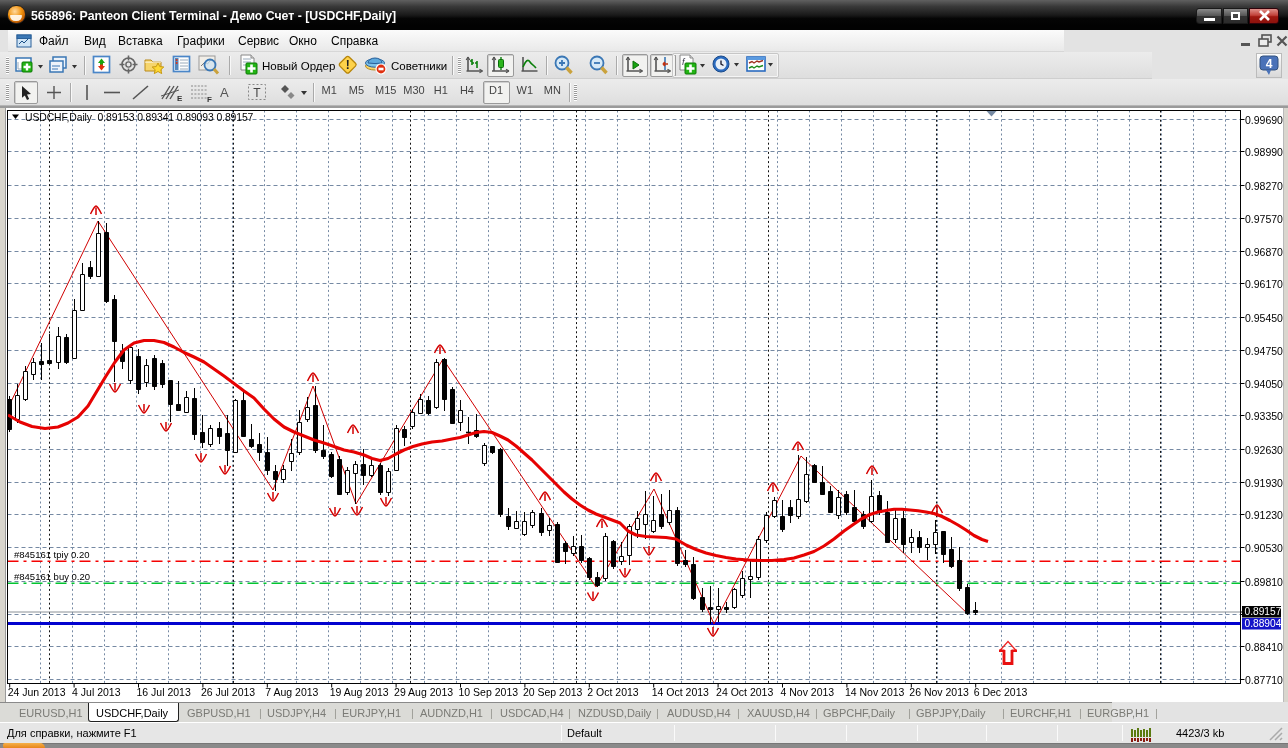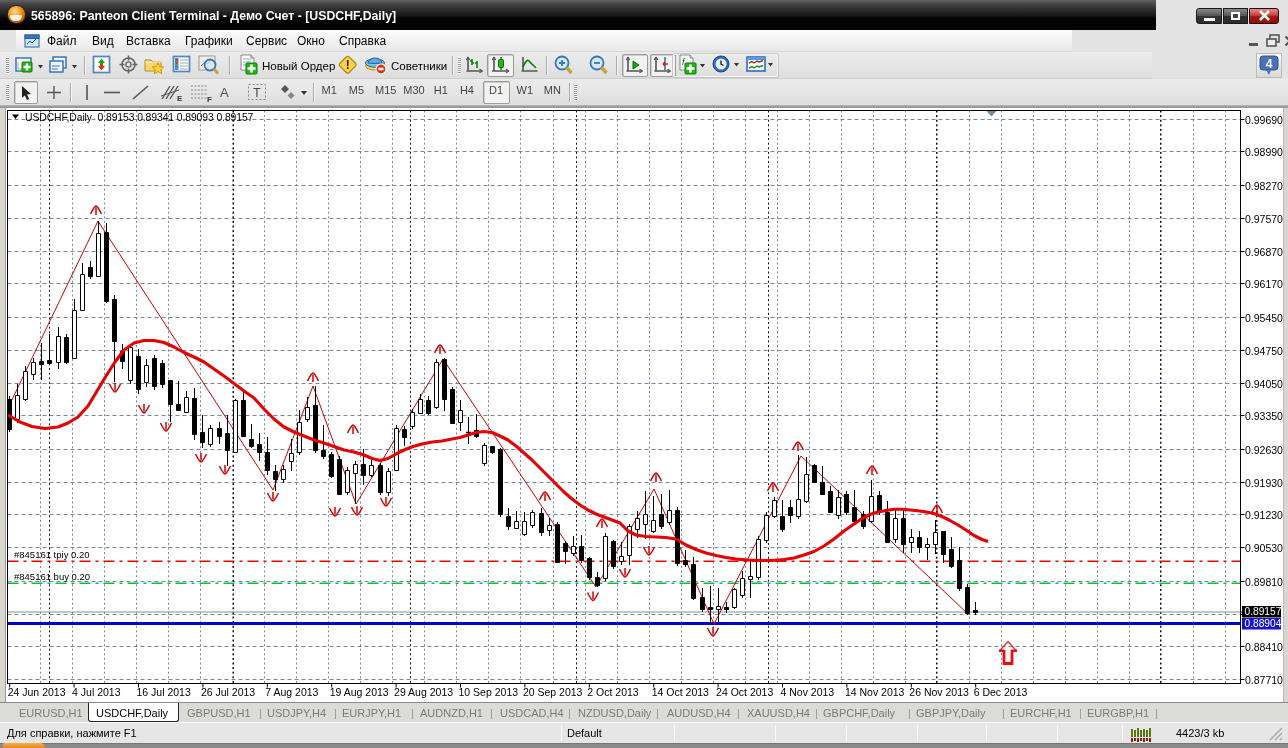--- a/index.html
+++ b/index.html
@@ -4,38 +4,38 @@
 body{width:1288px;height:748px;opacity:0.999;font-family:"Liberation Sans",sans-serif;overflow:hidden;position:relative;background:#e3e3e3}
 .abs{position:absolute}
 .tbtn{position:absolute;top:3px;width:22px;height:21px}
 .sep{position:absolute;top:4px;width:2px;height:19px;border-left:1px solid #aaa;border-right:1px solid #f8f8f8}
 .grip{position:absolute;top:5px;width:3px;height:17px;background:repeating-linear-gradient(#fff 0 1px,#999 1px 2px)}
 .press{background:#f2f2f0;border:1px solid #9a9a9a;box-shadow:inset 1px 1px 0 #cfcfcf;border-radius:2px}
 svg{position:absolute;opacity:.998}
 .abs{opacity:.999}
 </style></head><body>
 
-<div class="abs" style="left:0;top:0;width:1156px;height:30px;will-change:transform;background:linear-gradient(#606060 0%,#383838 22%,#1a1a1a 50%,#050505 62%,#000 100%)">
+<div class="abs" style="left:0;top:0;width:1288px;height:30px;will-change:transform;background:linear-gradient(#606060 0%,#383838 22%,#1a1a1a 50%,#050505 62%,#000 100%)">
  <div class="abs" style="left:7px;top:5px;width:19px;height:19px;border-radius:9px;background:radial-gradient(circle at 40% 32%,#ffd9a0 0%,#f0920f 45%,#b34e00 80%,#7a3000 100%);border:1px solid #222"></div>
  <div class="abs" style="left:10px;top:15px;width:12px;height:6px;border-radius:1px 1px 6px 6px;background:#fff7ec;opacity:.95"></div>
  <svg style="left:0;top:0" width="900" height="30">
       <text x="31" y="19.5" font-size="12.3" font-weight="bold" fill="#fff">565896: Panteon Client Terminal - Демо Счет - [USDCHF,Daily]</text>
     </svg>
  <div class="abs" style="left:1196px;top:8px;width:26px;height:16px;background:linear-gradient(#8a8a8a,#555 48%,#333 52%,#2b2b2b);border:1px solid #1a1a1a;border-radius:3px 0 0 3px">
    <div class="abs" style="left:7px;top:9px;width:11px;height:3px;background:#fff"></div>
     </div>
  <div class="abs" style="left:1223px;top:8px;width:25px;height:16px;background:linear-gradient(#8a8a8a,#555 48%,#333 52%,#2b2b2b);border:1px solid #1a1a1a">
    <div class="abs" style="left:7px;top:3px;width:9px;height:8px;border:2px solid #fff;background:#444"></div>
     </div>
  <div class="abs" style="left:1249px;top:8px;width:30px;height:16px;background:linear-gradient(#e0908a,#c2423a 45%,#a01810 55%,#8c120c);border:1px solid #30000a;border-radius:0 3px 3px 0"></div>
  <svg style="left:1258px;top:10px" width="13" height="12">
       <path d="M2 1 L11 10 M11 1 L2 10" stroke="#fff" stroke-width="2.6"></path>
     </svg>
 </div>
-<div class="abs" style="left:16px;top:30px;width:1056px;height:22px;will-change:transform;background:linear-gradient(#fbfbfb,#e9e9e9);border-bottom:1px solid #d7d7d7">
+<div class="abs" style="left:8px;top:30px;width:1056px;height:22px;will-change:transform;background:linear-gradient(#fbfbfb,#e9e9e9);border-bottom:1px solid #d7d7d7">
     <svg style="left:8px;top:3px" width="17" height="17">
       <rect x="1" y="2" width="14" height="12" fill="#cfe4f7" stroke="#2a6099"></rect>
       <rect x="1" y="2" width="14" height="3.5" fill="#3a77b5" stroke="#2a6099"></rect>
       <path d="M3 11 L6 8 L8 10 L12 6" stroke="#1a4f86" fill="none"></path>
     </svg>
     <svg style="left:0;top:0" width="700" height="22">
       <text x="31" y="15" font-size="12" fill="#000">Файл</text>
       <text x="76" y="15" font-size="12" fill="#000">Вид</text>
       <text x="110" y="15" font-size="12" fill="#000">Вставка</text>
       <text x="169" y="15" font-size="12" fill="#000">Графики</text>
@@ -316,21 +316,21 @@
     <text x="458.5" y="695.5" font-size="10.5" fill="#000">10 Sep 2013</text>
     <text x="522.9" y="695.5" font-size="10.5" fill="#000">20 Sep 2013</text>
     <text x="587.3" y="695.5" font-size="10.5" fill="#000">2 Oct 2013</text>
     <text x="651.7" y="695.5" font-size="10.5" fill="#000">14 Oct 2013</text>
     <text x="716.1" y="695.5" font-size="10.5" fill="#000">24 Oct 2013</text>
     <text x="780.5" y="695.5" font-size="10.5" fill="#000">4 Nov 2013</text>
     <text x="844.9" y="695.5" font-size="10.5" fill="#000">14 Nov 2013</text>
     <text x="909.3" y="695.5" font-size="10.5" fill="#000">26 Nov 2013</text>
     <text x="973.7" y="695.5" font-size="10.5" fill="#000">6 Dec 2013</text>
   </svg>
-<div class="abs" style="left:0;top:702px;width:1288px;height:20px;background:#dbdbd7;border-top:1px solid #8a8a8a">
+<div class="abs" style="left:0;top:702px;width:1112px;height:20px;background:#dbdbd7;border-top:1px solid #8a8a8a">
     <div class="abs" style="left:88px;top:0;width:91px;height:19px;background:#fff;border:1px solid #222;border-top:none;border-radius:0 0 3px 3px"></div>
     <svg style="left:0;top:0" width="1288" height="20">
       <g font-size="11" fill="#7b7b76">
         <text x="19" y="14">EURUSD,H1</text>
         <text x="187" y="14">GBPUSD,H1</text>
         <text x="267" y="14">USDJPY,H4</text>
         <text x="342" y="14">EURJPY,H1</text>
         <text x="420" y="14">AUDNZD,H1</text>
         <text x="500" y="14">USDCAD,H4</text>
         <text x="578" y="14">NZDUSD,Daily</text>

